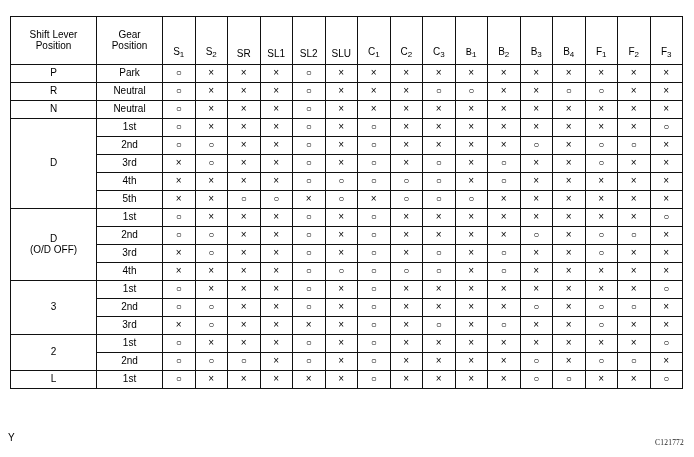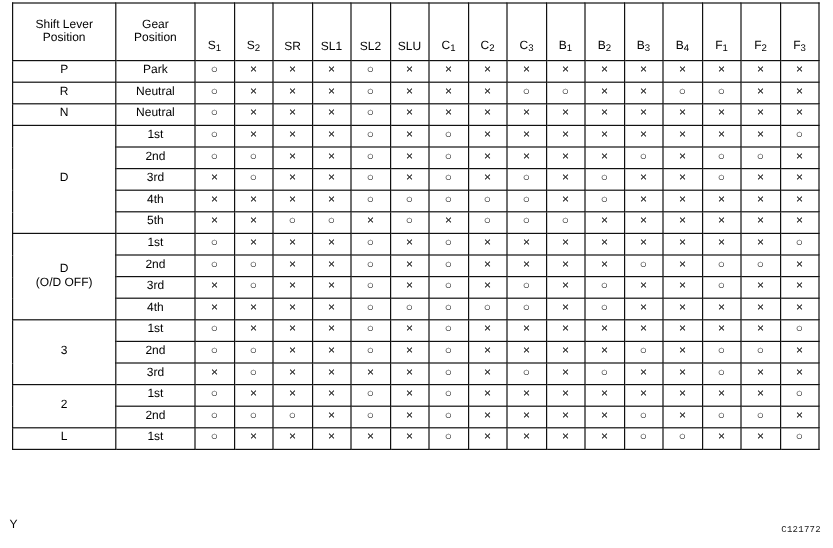--- a/index.html
+++ b/index.html
@@ -11,21 +11,21 @@
     width: 694px;
     height: 457px;
     position: relative;
     font-family: "Liberation Sans", sans-serif;
     color: #000000;
     overflow: hidden;
   }
   #sheet {
     position: absolute;
     left: 10px;
-    top: 2px;
+    top: 16px;
     width: 672px;
   }
   table.matrix {
     border-collapse: collapse;
     table-layout: fixed;
     width: 672px;
     background: #fff;
   }
   table.matrix td, table.matrix th {
     border: 1px solid #111;
@@ -73,21 +73,21 @@
     font-size: 10px;
     font-family: "Liberation Sans", sans-serif;
   }
   #doc-code {
     position: absolute;
     right: 10px;
     top: 438px;
     font-size: 7.5px;
     letter-spacing: 0.2px;
     color: #222;
-    font-family: Liberation Mono, monospace;
+    font-family: Liberation Serif, serif;
   }
 </style>
 </head>
 <body>
 
 <div id="sheet">
   <table class="matrix">
     <colgroup>
       <col style="width:86px">
       <col style="width:66px">
@@ -105,21 +105,21 @@
           </th>
           <th class="hdr-sym" style="height: 42px; vertical-align: bottom; padding-bottom: 5px;"><span>S</span><span class="sub">1</span></th>
           <th class="hdr-sym" style="height: 42px; vertical-align: bottom; padding-bottom: 5px;"><span>S</span><span class="sub">2</span></th>
           <th class="hdr-sym" style="height: 42px; vertical-align: bottom; padding-bottom: 5px;"><span>SR</span></th>
           <th class="hdr-sym" style="height: 42px; vertical-align: bottom; padding-bottom: 5px;"><span>SL1</span></th>
           <th class="hdr-sym" style="height: 42px; vertical-align: bottom; padding-bottom: 5px;"><span>SL2</span></th>
           <th class="hdr-sym" style="height: 42px; vertical-align: bottom; padding-bottom: 5px; margin-top: 21px;"><span>SLU</span></th>
           <th class="hdr-sym" style="height: 42px; vertical-align: bottom; padding-bottom: 5px; margin-top: 14px;"><span>C</span><span class="sub">1</span></th>
           <th class="hdr-sym" style="height: 42px; vertical-align: bottom; padding-bottom: 5px;"><span>C</span><span class="sub">2</span></th>
           <th class="hdr-sym" style="height: 42px; vertical-align: bottom; padding-bottom: 5px;"><span>C</span><span class="sub">3</span></th>
-          <th class="hdr-sym" style="height: 42px; vertical-align: bottom; padding-bottom: 5px;"><span>B</span><span class="sub">1</span></th>
+          <th class="hdr-sym" style="height: 42px; vertical-align: bottom; padding-bottom: 5px; font-family: Liberation Mono, monospace;"><span>B</span><span class="sub">1</span></th>
           <th class="hdr-sym" style="height: 42px; vertical-align: bottom; padding-bottom: 5px;"><span>B</span><span class="sub">2</span></th>
           <th class="hdr-sym" style="height: 42px; vertical-align: bottom; padding-bottom: 5px;"><span>B</span><span class="sub">3</span></th>
           <th class="hdr-sym" style="height: 42px; vertical-align: bottom; padding-bottom: 5px;"><span>B</span><span class="sub">4</span></th>
           <th class="hdr-sym" style="height: 42px; vertical-align: bottom; padding-bottom: 5px;"><span>F</span><span class="sub">1</span></th>
           <th class="hdr-sym" style="height: 42px; vertical-align: bottom; padding-bottom: 5px; margin-top: 32px;"><span>F</span><span class="sub">2</span></th>
           <th class="hdr-sym" style="height: 42px; vertical-align: bottom; padding-bottom: 5px;"><span>F</span><span class="sub">3</span></th>
         </tr>
       </thead>
     <tbody id="tbody">
         <tr>

